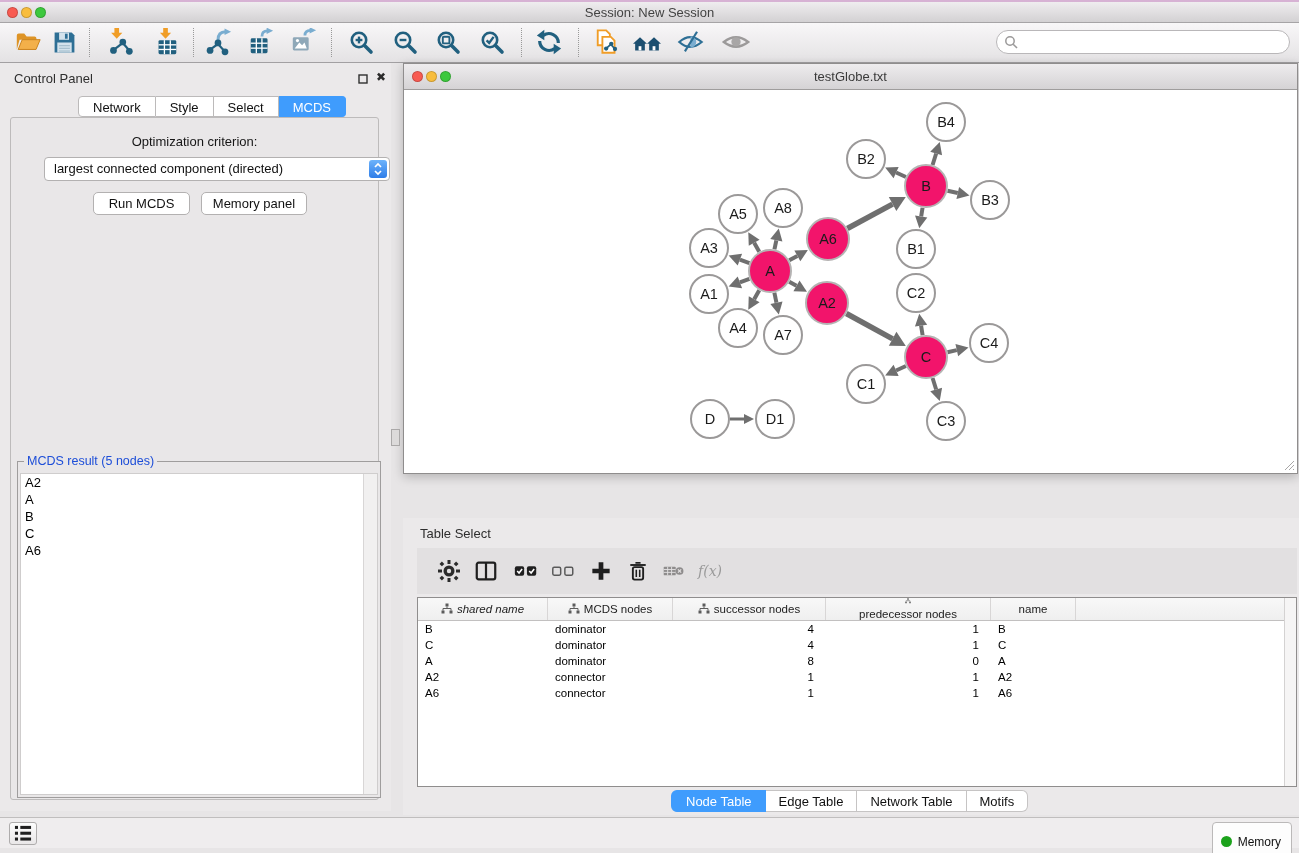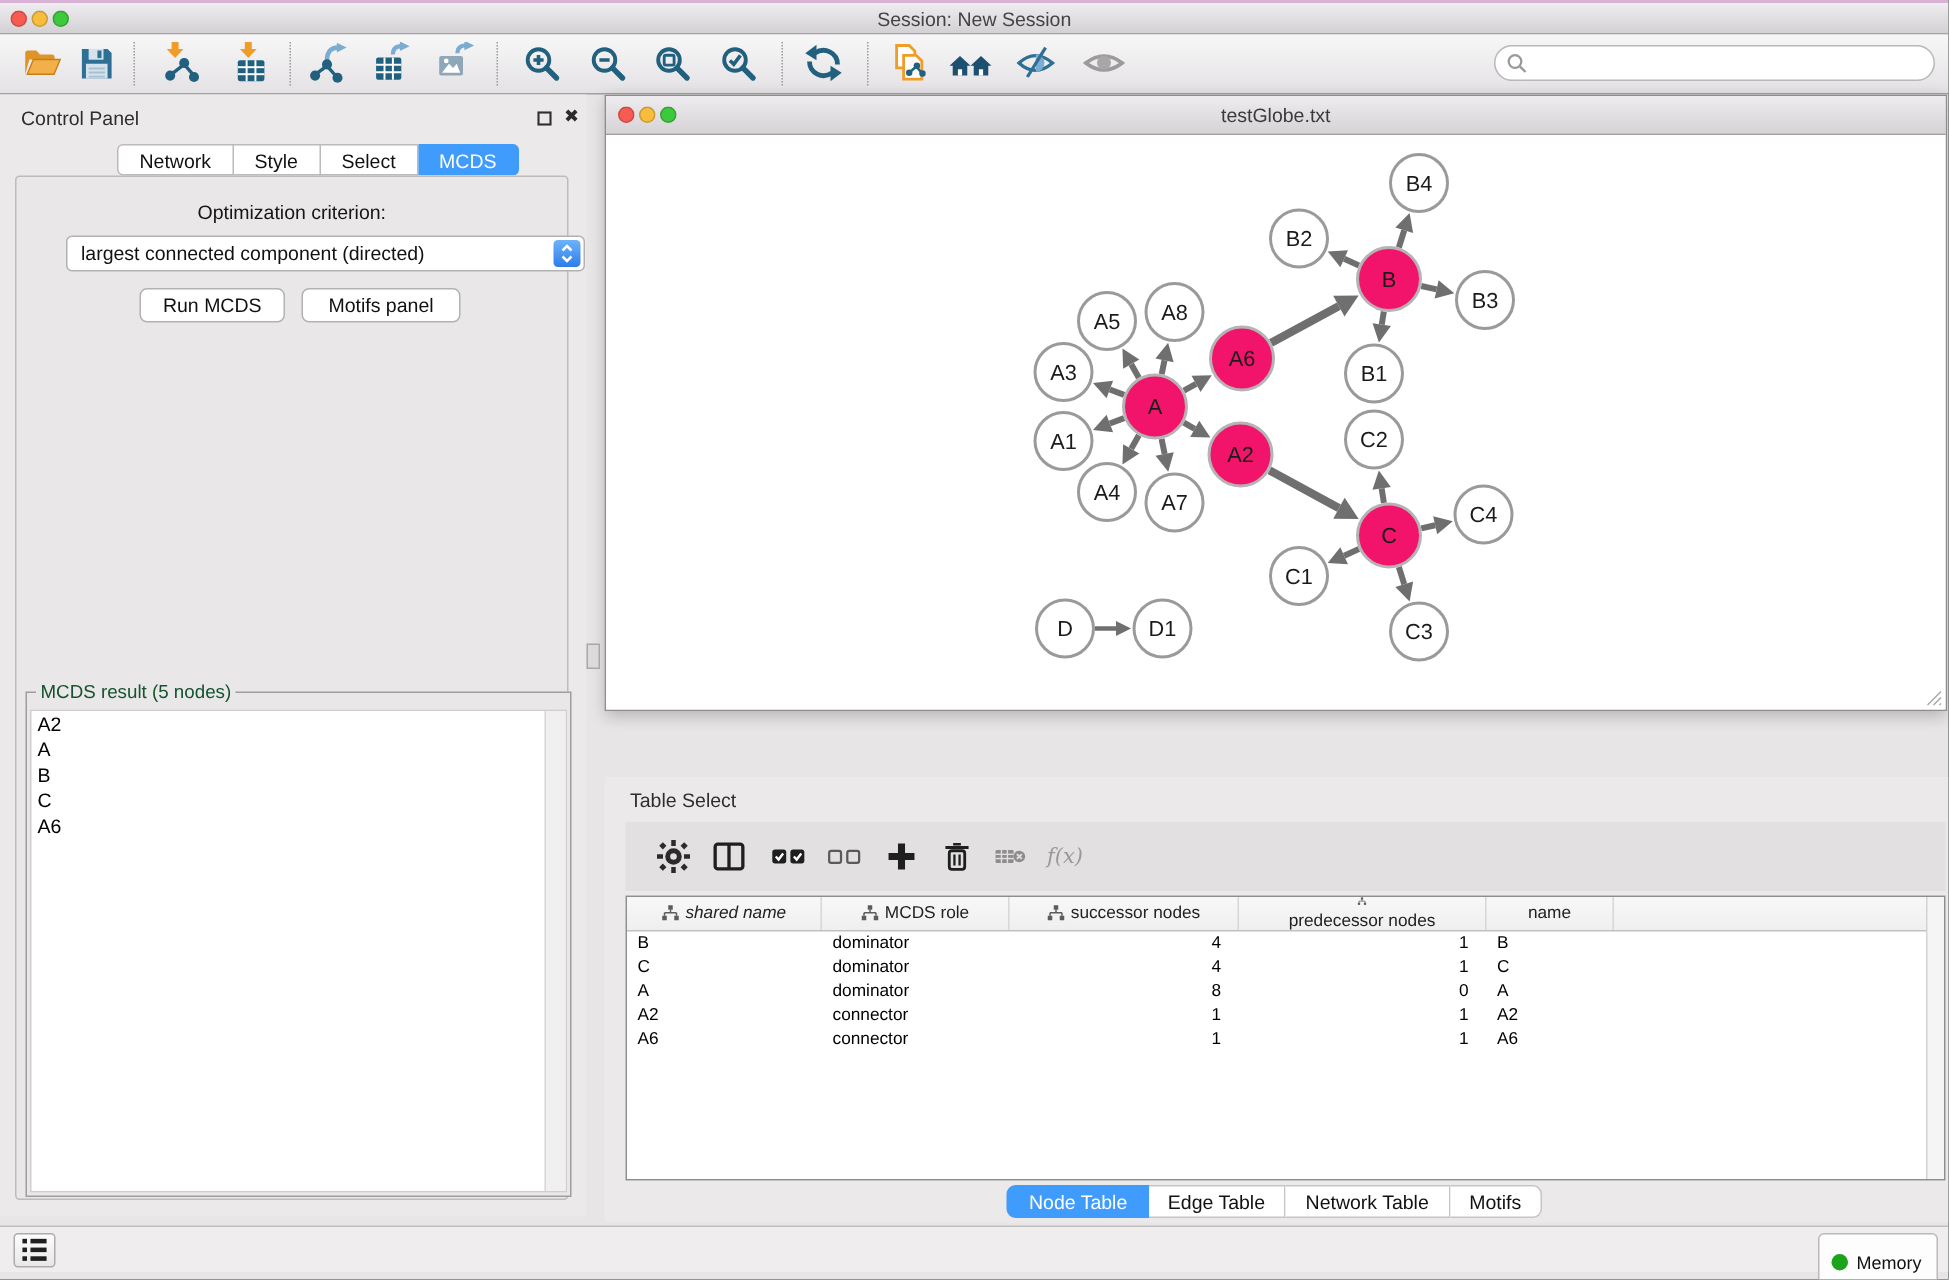--- a/index.html
+++ b/index.html
@@ -30,21 +30,21 @@
   .cptab:last-child{border-radius:0 4px 4px 0;}
   .cptab.active{background:#3f9cfd;border-color:#3f9cfd;color:#fff;}
   #cp-body{position:absolute;left:10px;top:54px;width:369px;height:683px;background:#e9e7e8;border:1px solid #bdbbbb;border-radius:3px;box-sizing:border-box;}
   .opt-label{position:absolute;left:0;width:100%;top:16px;text-align:center;font-size:13px;color:#161616;}
   #opt-select{position:absolute;left:33px;top:39px;width:346px;height:24px;background:#fff;border:1px solid #b3b1b1;border-radius:4px;box-sizing:border-box;}
   #opt-select .selval{position:absolute;left:9px;top:3px;font-size:13px;color:#111;white-space:nowrap;}
   #opt-select .stepper{position:absolute;right:2px;top:2px;width:18px;height:18px;background:linear-gradient(#6db3fb,#2e7de8);border-radius:3px;display:flex;align-items:center;justify-content:center;}
   .cpbtn{position:absolute;top:74px;height:23px;background:#fff;border:1px solid #b3b1b1;border-radius:5px;font-size:13px;color:#111;font-family:inherit;}
   #btn-run{left:82px;width:97px;} #btn-close{left:190px;width:106px;}
   #result-box{position:absolute;left:6px;top:343px;width:364px;height:337px;border:1px solid #9f9d9d;background:#e9e7e8;box-sizing:border-box;}
-  #result-legend{position:absolute;left:6px;top:-8px;background:#e9e7e8;padding:0 3px;font-size:12.5px;color:#14532d;}
+  #result-legend{position:absolute;left:6px;top:-8px;background:#e9e7e8;padding:0 3px;font-size:12.5px;color:#1d4ed8;}
   #result-inner{position:absolute;left:2px;right:2px;top:11px;bottom:2px;background:#fff;border:1px solid #cfcdcd;}
   #mcds-list{position:absolute;left:0;top:0;right:14px;bottom:0;overflow:hidden;}
   .mcds-item{font-size:13px;color:#000;padding:1px 0 1px 4px;line-height:15px;}
   #result-scroll{position:absolute;right:0;top:0;bottom:0;width:13px;background:#f1f0f0;border-left:1px solid #d8d6d6;}
   
   #netwin{position:absolute;left:403px;top:63px;width:895px;height:411px;background:#fff;border:1px solid #8f8d8d;box-sizing:border-box;box-shadow:0 3px 10px rgba(0,0,0,.22);}
   #net-titlebar{position:absolute;left:0;top:0;width:100%;height:25px;background:linear-gradient(#eeecee,#d5d3d5);border-bottom:1px solid #9f9d9d;}
   #net-titlebar .tl{top:7px;}
   #net-title{position:absolute;left:0;right:0;top:5px;text-align:center;font-size:13px;color:#3a3a3a;}
   #netcontent{position:absolute;left:0;top:26px;right:0;bottom:0;background:#fff;overflow:hidden;}
@@ -280,21 +280,21 @@
       <div id="opt-select">
         <span class="selval">largest connected component (directed)</span>
         <span class="stepper">
           <svg width="10" height="14" viewBox="0 0 10 14">
               <polyline points="2,5 5,2 8,5" fill="none" stroke="#fff" stroke-width="1.7"></polyline>
               <polyline points="2,9 5,12 8,9" fill="none" stroke="#fff" stroke-width="1.7"></polyline>
             </svg>
         </span>
       </div>
       <button class="cpbtn" id="btn-run">Run MCDS</button>
-      <button class="cpbtn" id="btn-close">Motifs panel</button>
+      <button class="cpbtn" id="btn-close">Memory panel</button>
       <div id="result-box">
         <span id="result-legend">MCDS result (5 nodes)</span>
         <div id="result-inner">
           <div id="mcds-list">
               <div class="mcds-item">A2</div>
               <div class="mcds-item">A</div>
               <div class="mcds-item">B</div>
               <div class="mcds-item">C</div>
               <div class="mcds-item">A6</div>
             </div>
@@ -577,21 +577,21 @@
           </div>
           <div class="hcell" style="width: 125px;">
             <svg width="12" height="12" viewBox="0 0 12 12">
               <rect x="4.5" y="0.5" width="3" height="3" fill="#5c5c5c"></rect>
               <g stroke="#5c5c5c" stroke-width="1" fill="none">
                 <path d="M6 3.5 V5.5 M2 5.5 H10 M2 5.5 V7.5 M10 5.5 V7.5"></path>
               </g>
               <rect x="0.5" y="7.5" width="3" height="3" fill="#5c5c5c"></rect>
               <rect x="8.5" y="7.5" width="3" height="3" fill="#5c5c5c"></rect>
             </svg>
-            <span>MCDS role</span>
+            <span>MCDS nodes</span>
           </div>
           <div class="hcell" style="width: 153px;">
             <svg width="12" height="12" viewBox="0 0 12 12">
               <rect x="4.5" y="0.5" width="3" height="3" fill="#5c5c5c"></rect>
               <g stroke="#5c5c5c" stroke-width="1" fill="none">
                 <path d="M6 3.5 V5.5 M2 5.5 H10 M2 5.5 V7.5 M10 5.5 V7.5"></path>
               </g>
               <rect x="0.5" y="7.5" width="3" height="3" fill="#5c5c5c"></rect>
               <rect x="8.5" y="7.5" width="3" height="3" fill="#5c5c5c"></rect>
             </svg>

